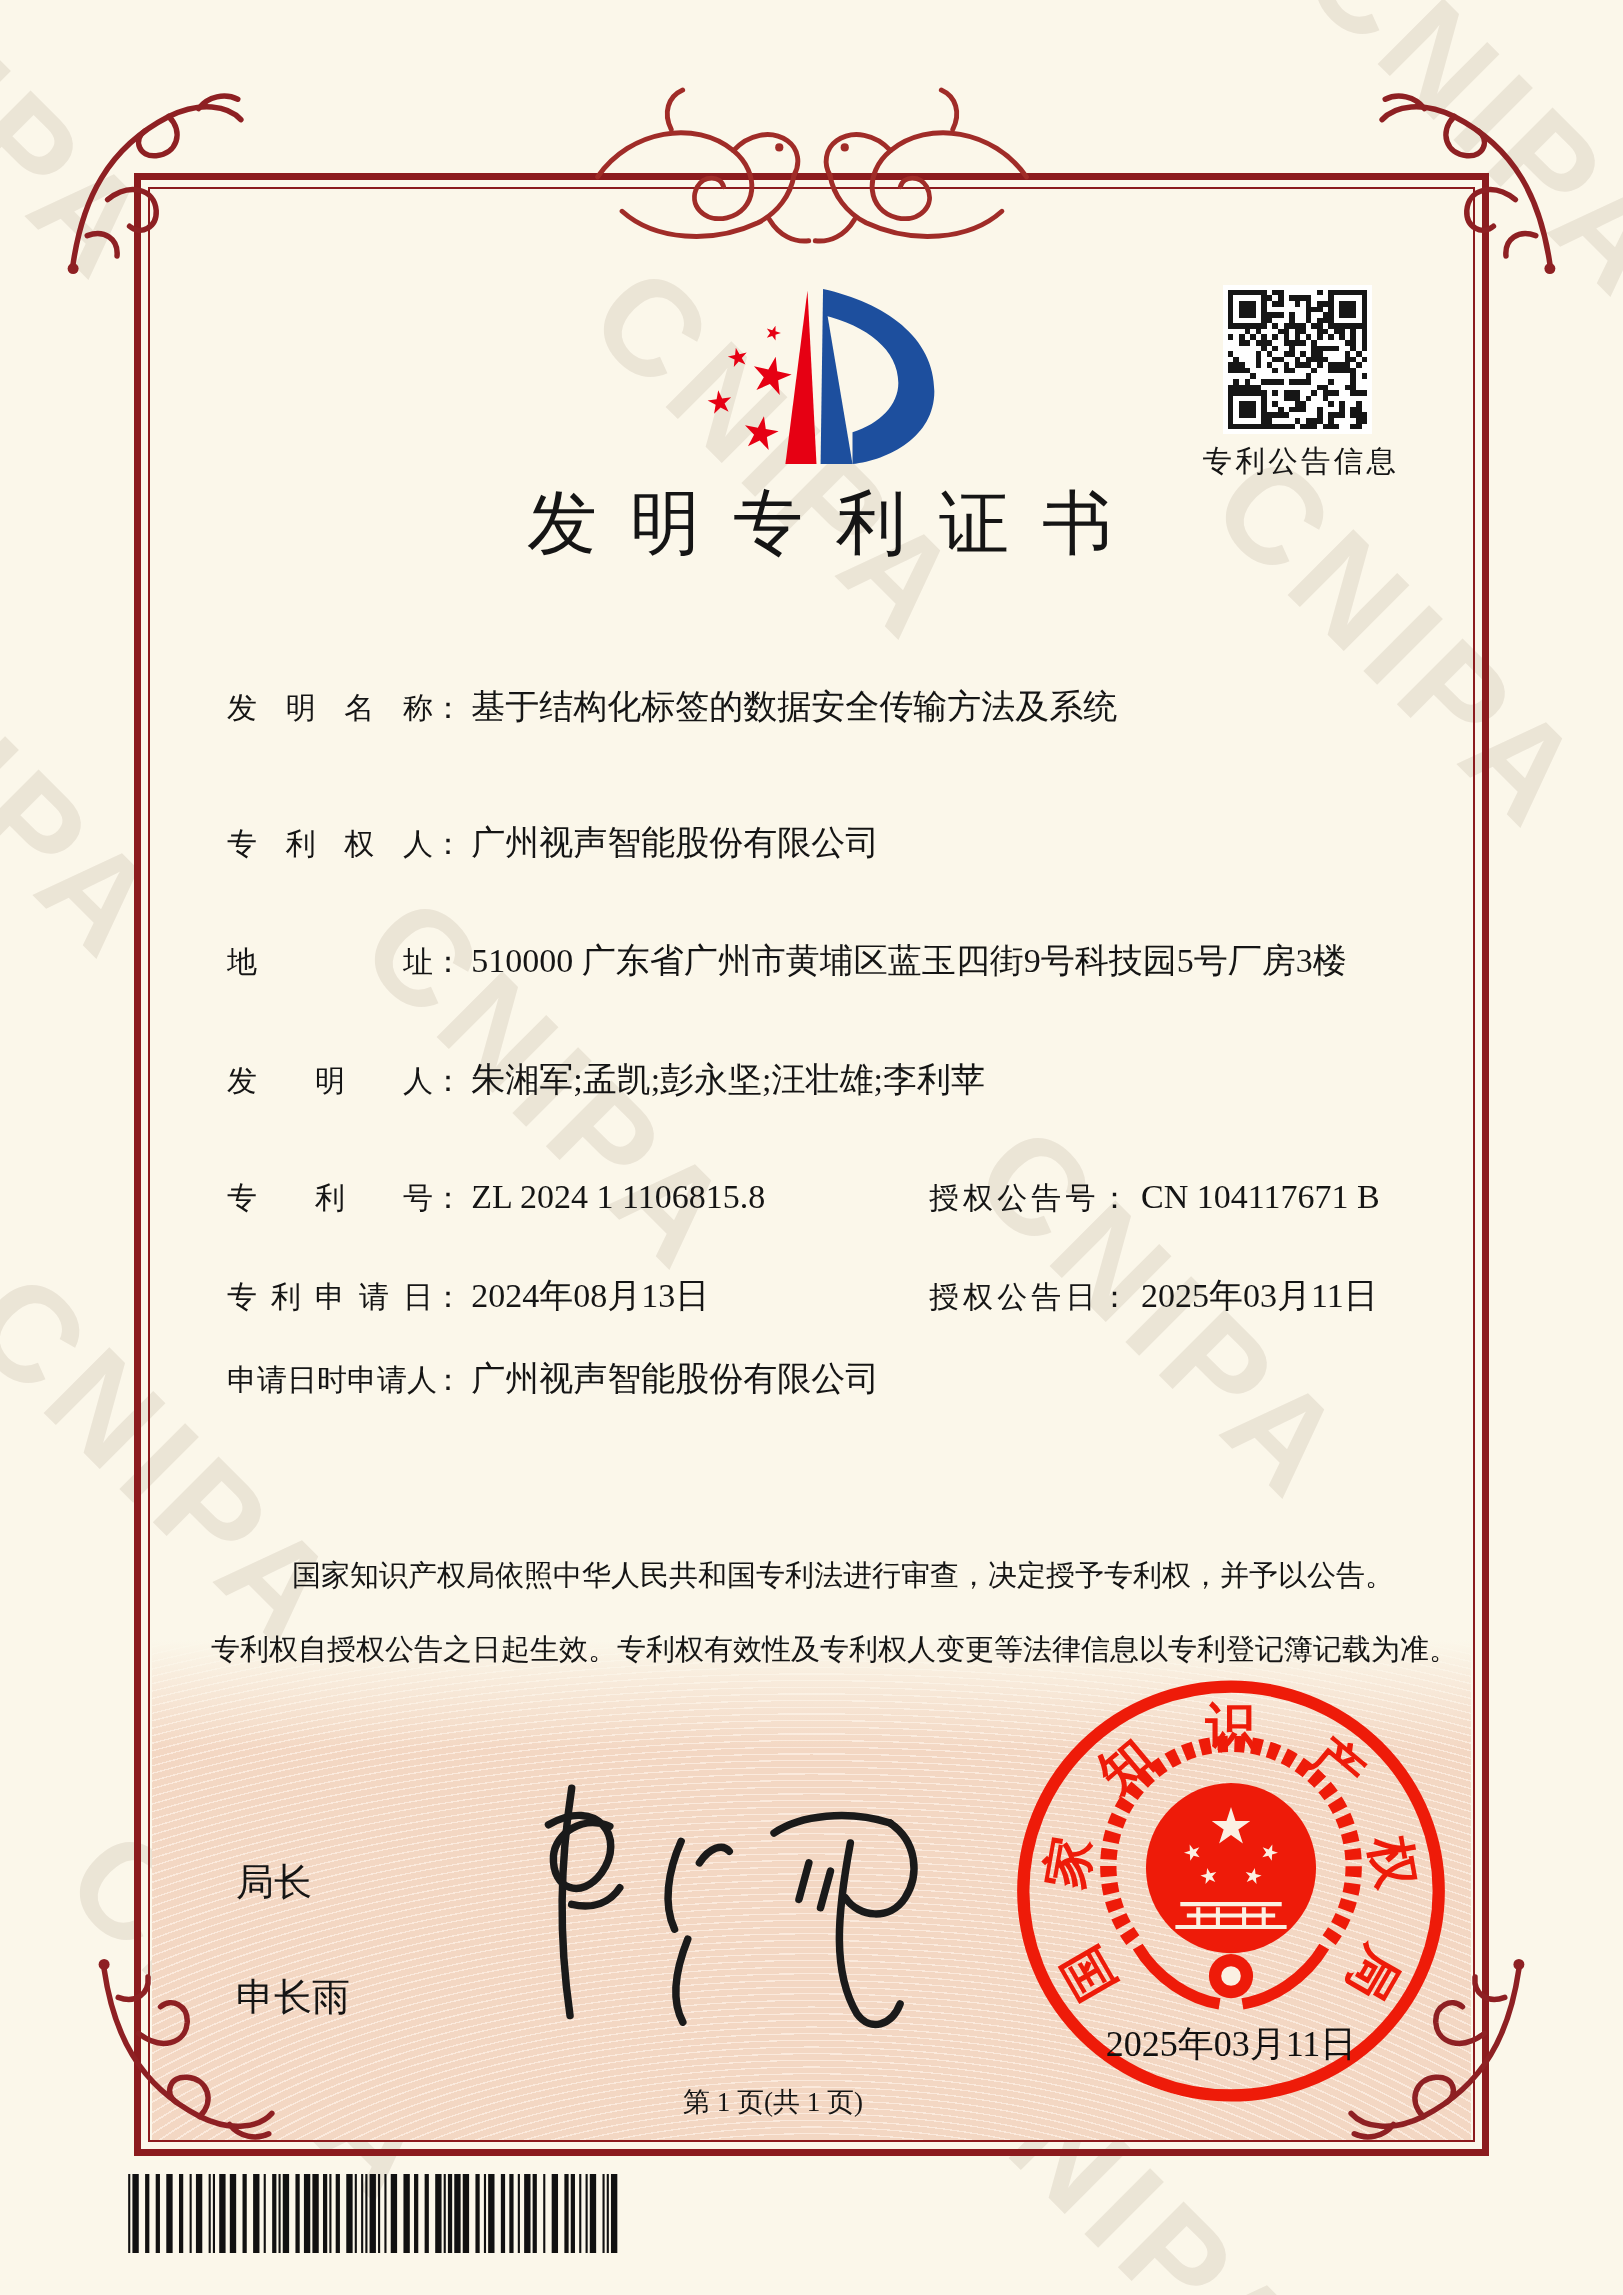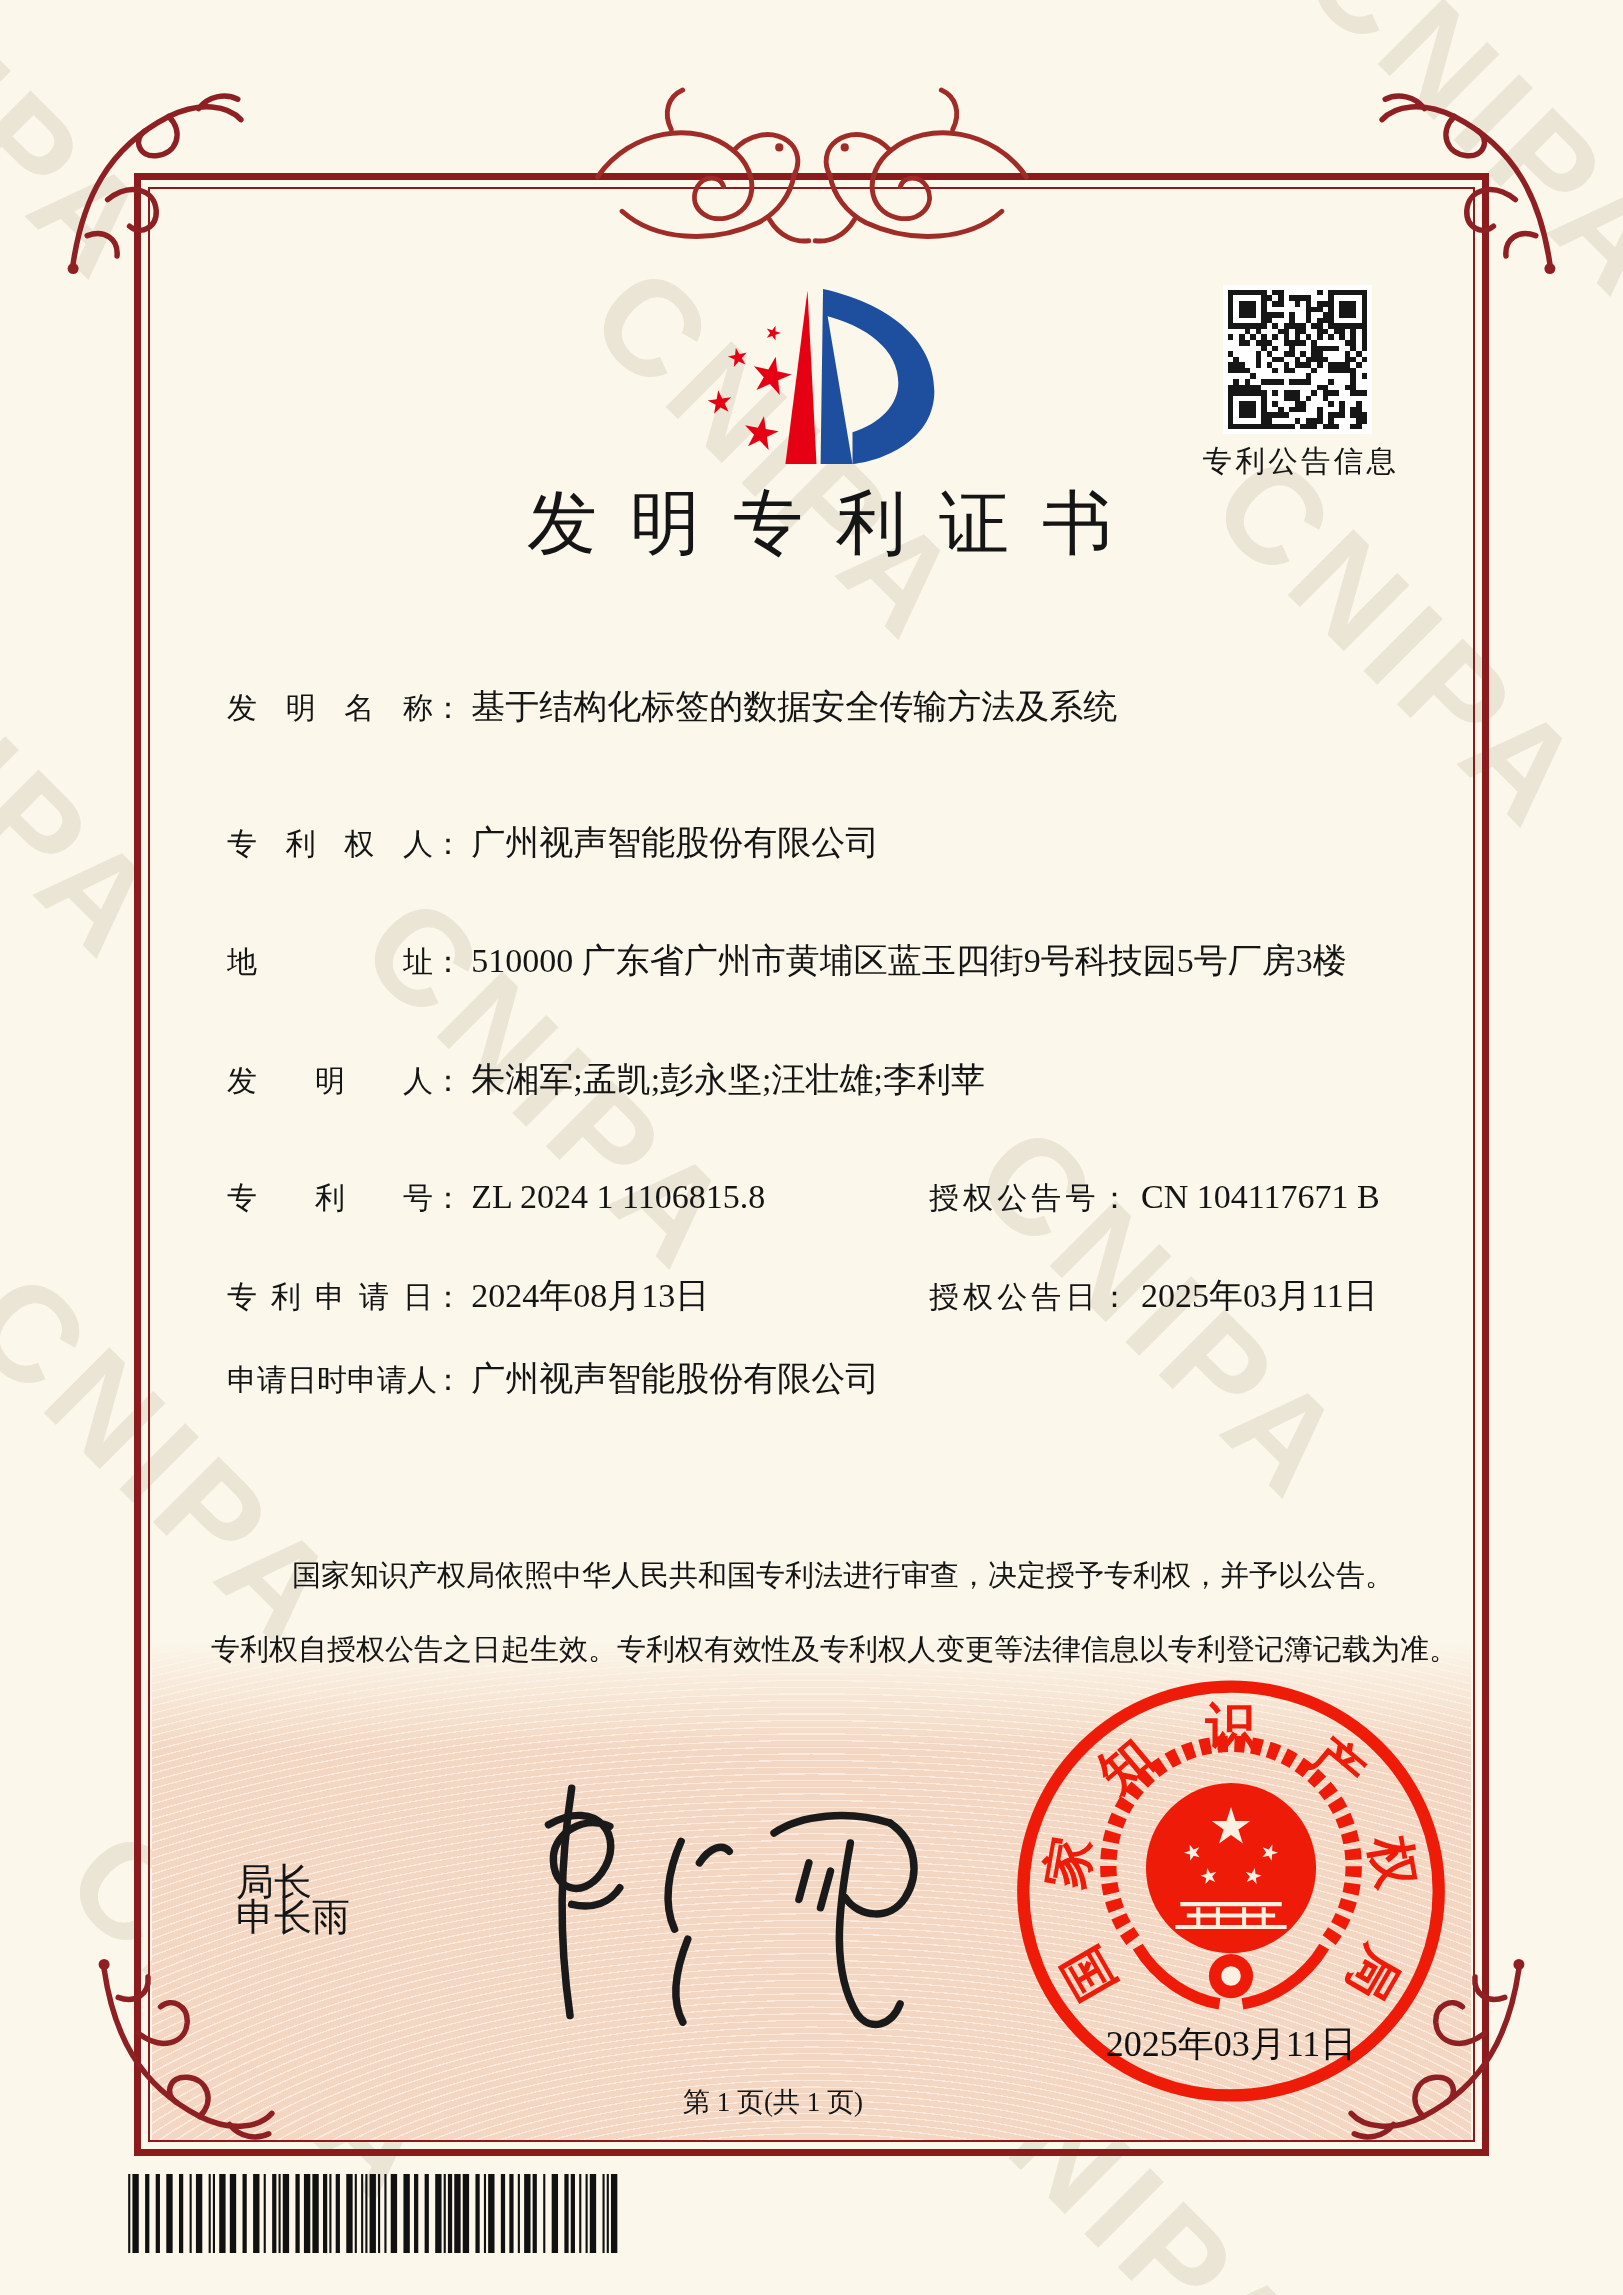--- a/index.html
+++ b/index.html
@@ -35,21 +35,21 @@
   .rfield{position:absolute;left:929px;font-size:33px;white-space:nowrap;}
   .rlabel{font-size:30px;letter-spacing:4.1px;}
   .rvalue{margin-left:11.5px;font-size:34px;}
   .r0{top:684px;} .r1{top:820px;} .r2{top:938px;} .r3{top:1057px;}
   .r4{top:1178px;} .r5{top:1273px;} .r6{top:1356px;} .r7{top:1455px;}
   
   .st1{position:absolute;left:292px;top:1556px;font-size:29px;}
   .st2{position:absolute;left:211px;top:1630px;font-size:29px;}
   
   .signer-title{position:absolute;left:236px;top:1857px;font-size:38px;font-family:"Liberation Sans",sans-serif;}
-  .signer-name{position:absolute;left:236px;top:1892px;font-size:38px;font-family:"Liberation Sans",sans-serif;}
+  .signer-name{position:absolute;left:236px;top:1972px;font-size:38px;font-family:"Liberation Sans",sans-serif;}
   .signature{position:absolute;left:499px;top:1765px;}
   
   .seal{position:absolute;left:1002px;top:1662px;width:458px;height:458px;}
   .seal-ch{position:absolute;left:50%;top:50%;font-size:51px;font-weight:bold;color:#ee1b09;
            font-family:"Liberation Serif",serif;}
   .seal-date{position:absolute;left:0;top:358px;width:458px;text-align:center;font-size:36px;color:#111;}
   
   .pagefoot{position:absolute;left:0;top:2084px;width:1546px;text-align:center;font-size:27px;}
   .barcode{position:absolute;left:127px;top:2174px;}
   .orn{position:absolute;pointer-events:none;}

